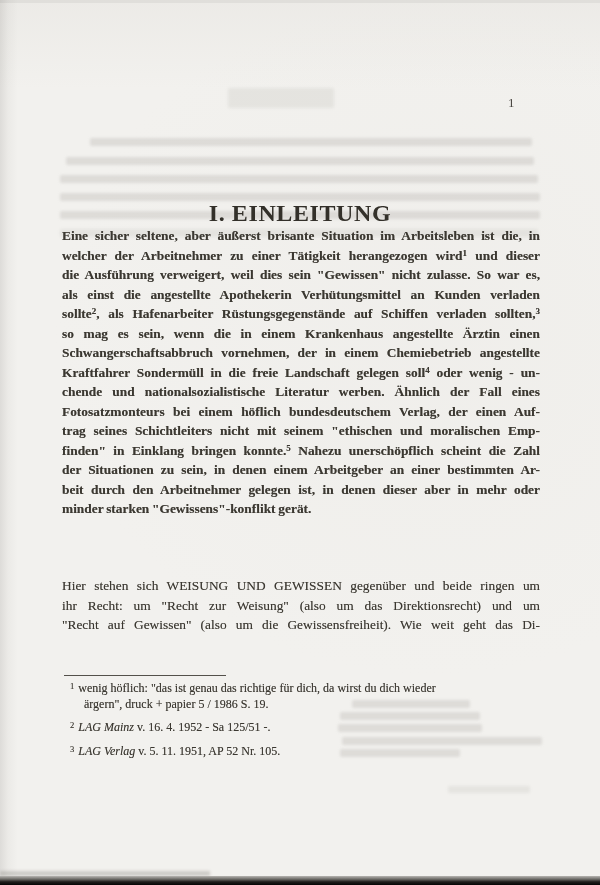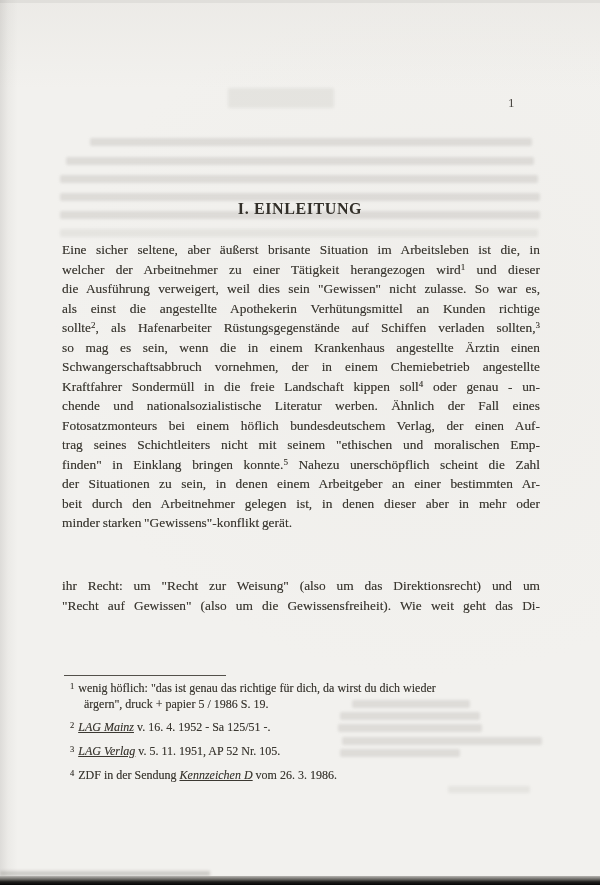--- a/index.html
+++ b/index.html
@@ -15,39 +15,39 @@
     background:linear-gradient(to right, rgba(70,67,62,0.12), rgba(70,67,62,0.04) 45%, rgba(70,67,62,0));}
   .edge-top{position:absolute;left:0;top:0;width:600px;height:3px;background:rgba(0,0,0,0.05);}
   .edge-bottom{position:absolute;left:0;bottom:0;width:600px;height:9px;
     background:linear-gradient(to bottom,#b7b5b1 0%, #6e6c68 35%, #1f1e1c 65%, #050505 100%);}
   .edge-bottom-streak{position:absolute;left:0;bottom:9px;width:210px;height:5px;
     background:rgba(110,107,102,0.28);filter:blur(1.5px);}
 
   .pagenum{position:absolute;top:95px;left:508px;font-size:13px;color:#4a4742;}
 
   .heading{position:absolute;top:200px;left:0;width:600px;margin:0;text-align:center;
-    font-size:16px;font-weight:700;letter-spacing:0.6px;color:#33302a;z-index:2;}
+    font-size:24px;font-weight:700;letter-spacing:0.6px;color:#33302a;z-index:2;}
 
   .para{position:absolute;left:62px;width:478px;color:#3b3831;
     font-size:13.4px;line-height:19.5px;word-spacing:-0.6px;z-index:2;
     text-shadow:0 0 0.3px rgba(59,56,49,0.5);}
-  #p1{top:240px;}
+  #p1{top:226px;font-weight:bold;}
   #p2{top:576px;}
   .line{text-align:justify;text-align-last:justify;}
   .line.nj{text-align-last:left;}
   sup.sup{font-size:9px;line-height:0;vertical-align:baseline;position:relative;top:-4px;}
 
   .fnrule{position:absolute;top:675px;left:64px;width:162px;height:0;
     border-top:1.4px solid #54514b;z-index:2;}
   .footnotes{position:absolute;top:681px;left:70px;width:470px;
     font-size:12px;line-height:15px;color:#3b3831;z-index:2;
     text-shadow:0 0 0.3px rgba(59,56,49,0.5);}
   .fn{margin-bottom:8px;padding-left:14px;text-indent:-14px;}
   .fn .fnum{font-size:8.5px;position:relative;top:-3.5px;margin-right:4px;}
-  .it{font-style:italic;text-decoration:underline;}
+  .it{font-style:italic;}
 
   .ghost{position:absolute;height:8px;background:rgba(118,114,106,0.16);
     filter:blur(1.8px);border-radius:2px;z-index:1;}
   .ghost.g2{background:rgba(118,114,106,0.10);}
 </style>
 </head>
 <body>
 
 <div class="page">
 
@@ -66,43 +66,43 @@
   <div class="ghost g2" style="top:786px;left:448px;width:82px;height:7px;"></div>
 
   <div class="pagenum">1</div>
 
   <h1 class="heading">I. EINLEITUNG</h1>
 
   <div class="para" id="p1">
       <div class="line"><span>Eine sicher seltene, aber äußerst brisante Situation im Arbeitsleben ist die, in</span></div>
       <div class="line"><span>welcher der Arbeitnehmer zu einer Tätigkeit herangezogen wird</span><sup class="sup">1</sup><span> und dieser</span></div>
       <div class="line"><span>die Ausführung verweigert, weil dies sein "Gewissen" nicht zulasse. So war es,</span></div>
-      <div class="line"><span>als einst die angestellte Apothekerin Verhütungsmittel an Kunden richtige</span></div>
+      <div class="line"><span>als einst die angestellte Apothekerin Verhütungsmittel an Kunden verladen</span></div>
       <div class="line"><span>sollte</span><sup class="sup">2</sup><span>, als Hafenarbeiter Rüstungsgegenstände auf Schiffen verladen sollten,</span><sup class="sup">3</sup></div>
       <div class="line"><span>so mag es sein, wenn die in einem Krankenhaus angestellte Ärztin einen</span></div>
       <div class="line"><span>Schwangerschaftsabbruch vornehmen, der in einem Chemiebetrieb angestellte</span></div>
-      <div class="line"><span>Kraftfahrer Sondermüll in die freie Landschaft kippen soll</span><sup class="sup">4</sup><span> oder genau - un-</span></div>
+      <div class="line"><span>Kraftfahrer Sondermüll in die freie Landschaft gelegen soll</span><sup class="sup">4</sup><span> oder wenig - un-</span></div>
       <div class="line"><span>chende und nationalsozialistische Literatur werben. Ähnlich der Fall eines</span></div>
       <div class="line"><span>Fotosatzmonteurs bei einem höflich bundesdeutschem Verlag, der einen Auf-</span></div>
       <div class="line"><span>trag seines Schichtleiters nicht mit seinem "ethischen und moralischen Emp-</span></div>
       <div class="line"><span>finden" in Einklang bringen konnte.</span><sup class="sup">5</sup><span> Nahezu unerschöpflich scheint die Zahl</span></div>
       <div class="line"><span>der Situationen zu sein, in denen einem Arbeitgeber an einer bestimmten Ar-</span></div>
       <div class="line"><span>beit durch den Arbeitnehmer gelegen ist, in denen dieser aber in mehr oder</span></div>
       <div class="line nj"><span>minder starken "Gewissens"-konflikt gerät.</span></div>
     </div>
   <div class="para" id="p2">
+      <div class="line"><span>Hier stehen sich WEISUNG UND GEWISSEN gegenüber und beide ringen um</span></div>
       <div class="line"><span>ihr Recht: um "Recht zur Weisung" (also um das Direktionsrecht) und um</span></div>
       <div class="line"><span>"Recht auf Gewissen" (also um die Gewissensfreiheit). Wie weit geht das Di-</span></div>
     </div>
 
   <div class="fnrule"></div>
   <div class="footnotes">
       <div class="fn"><span class="fnum">1</span><span>wenig höflich: "das ist genau das richtige für dich, da wirst du dich wieder</span><br><span>ärgern", druck + papier 5 / 1986 S. 19.</span></div>
       <div class="fn"><span class="fnum">2</span><i class="it">LAG Mainz</i><span> v. 16. 4. 1952 - Sa 125/51 -.</span></div>
       <div class="fn"><span class="fnum">3</span><i class="it">LAG Verlag</i><span> v. 5. 11. 1951, AP 52 Nr. 105.</span></div>
-      <div class="fn"><span class="fnum">4</span><span>ZDF in der Sendung </span><i class="it">Kennzeichen D</i><span> vom 26. 3. 1986.</span></div>
     </div>
 
   <div class="edge-left"></div>
   <div class="edge-top"></div>
   <div class="edge-bottom-streak"></div>
   <div class="edge-bottom"></div>
 </div>
 
 </body></html>

